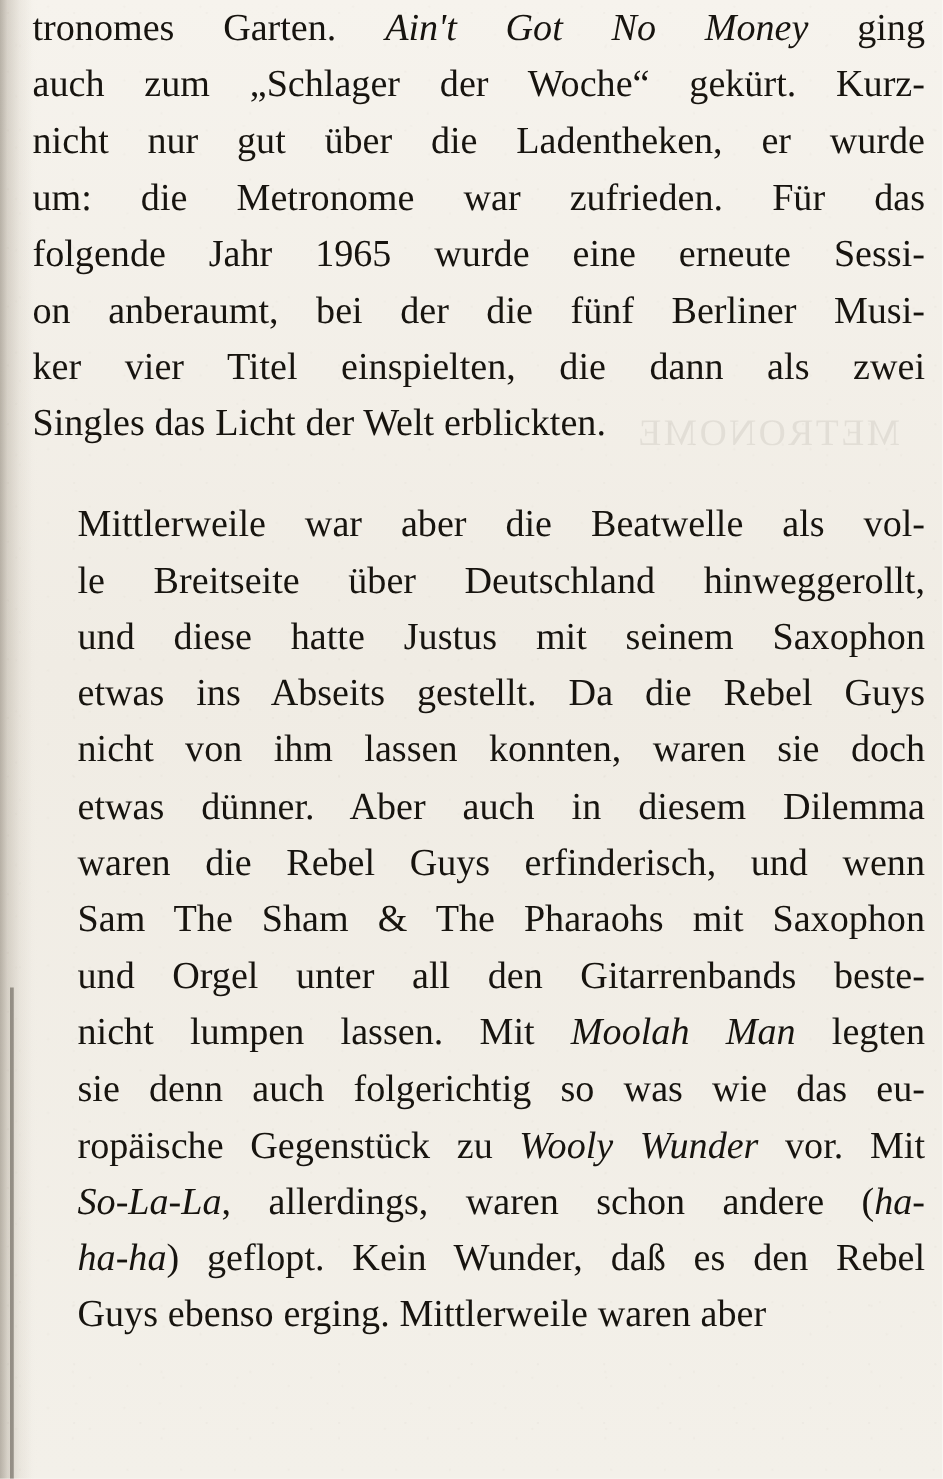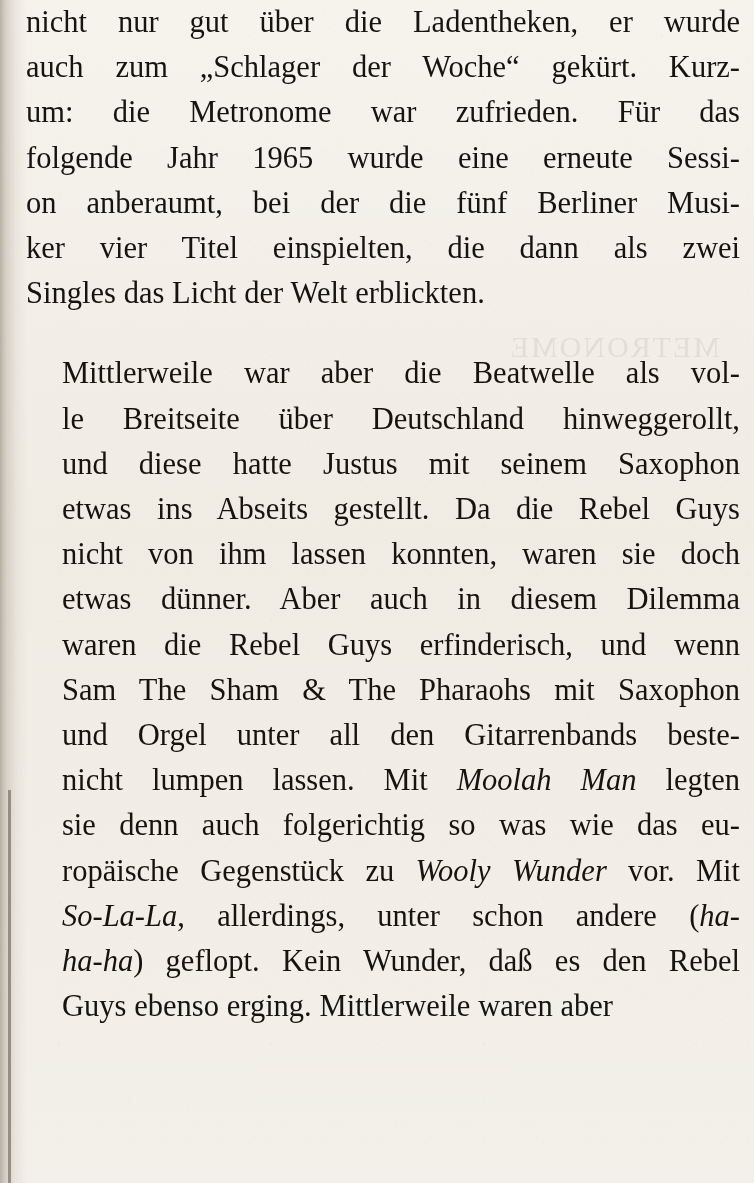--- a/index.html
+++ b/index.html
@@ -110,39 +110,40 @@
 <body>
 
 <div id="page">
   <div id="gutter"></div>
   <div id="gutter-line"></div>
   <div id="bleed">METRONOME</div>
   <div id="grain"></div>
 
   <div id="col">
     <p class="para" id="para-1">
+        <span class="line j"><span>tronomes Garten. </span><em>Ain't Got No Money</em><span> ging</span></span>
+        <span class="line j"><span>auch zum „Schlager der Woche“ gekürt. Kurz-</span></span>
         <span class="line j"><span>nicht nur gut über die Ladentheken, er wurde</span></span>
-        <span class="line j"><span>auch zum „Schlager der Woche“ gekürt. Kurz-</span></span>
         <span class="line j"><span>um: die Metronome war zufrieden. Für das</span></span>
         <span class="line j"><span>folgende Jahr 1965 wurde eine erneute Sessi-</span></span>
         <span class="line j"><span>on anberaumt, bei der die fünf Berliner Musi-</span></span>
         <span class="line j"><span>ker vier Titel einspielten, die dann als zwei</span></span>
         <span class="line j last"><span>Singles das Licht der Welt erblickten.</span></span>
       </p>
     <p class="para indent" id="para-2">
         <span class="line j" style="text-indent: 36px;"><span>Mittlerweile war aber die Beatwelle als vol-</span></span>
         <span class="line j"><span>le Breitseite über Deutschland hinweggerollt,</span></span>
         <span class="line j"><span>und diese hatte Justus mit seinem Saxophon</span></span>
         <span class="line j"><span>etwas ins Abseits gestellt. Da die Rebel Guys</span></span>
         <span class="line j"><span>nicht von ihm lassen konnten, waren sie doch</span></span>
         <span class="line j"><span>etwas dünner. Aber auch in diesem Dilemma</span></span>
         <span class="line j"><span>waren die Rebel Guys erfinderisch, und wenn</span></span>
         <span class="line j"><span>Sam The Sham &amp; The Pharaohs mit Saxophon</span></span>
         <span class="line j"><span>und Orgel unter all den Gitarrenbands beste-</span></span>
         <span class="line j"><span>nicht lumpen lassen. Mit </span><em>Moolah Man</em><span> legten</span></span>
         <span class="line j"><span>sie denn auch folgerichtig so was wie das eu-</span></span>
         <span class="line j"><span>ropäische Gegenstück zu </span><em>Wooly Wunder</em><span> vor. Mit</span></span>
-        <span class="line j"><em>So-La-La</em><span>, allerdings, unter schon andere (</span><em>ha-</em></span>
+        <span class="line j"><em>So-La-La</em><span>, allerdings, waren schon andere (</span><em>ha-</em></span>
         <span class="line j"><em>ha-ha</em><span>) geflopt. Kein Wunder, daß es den Rebel</span></span>
         <span class="line j last"><span>Guys ebenso erging. Mittlerweile waren aber</span></span>
       </p>
   </div>
 </div>
 
 </body></html>

